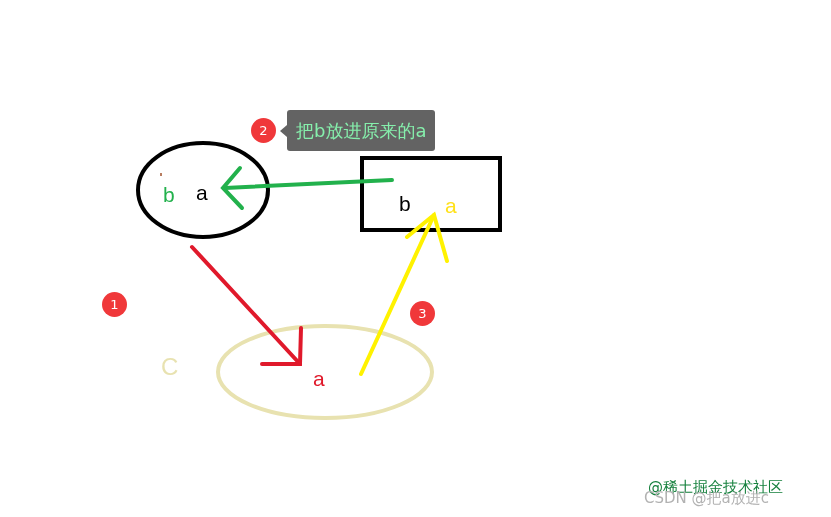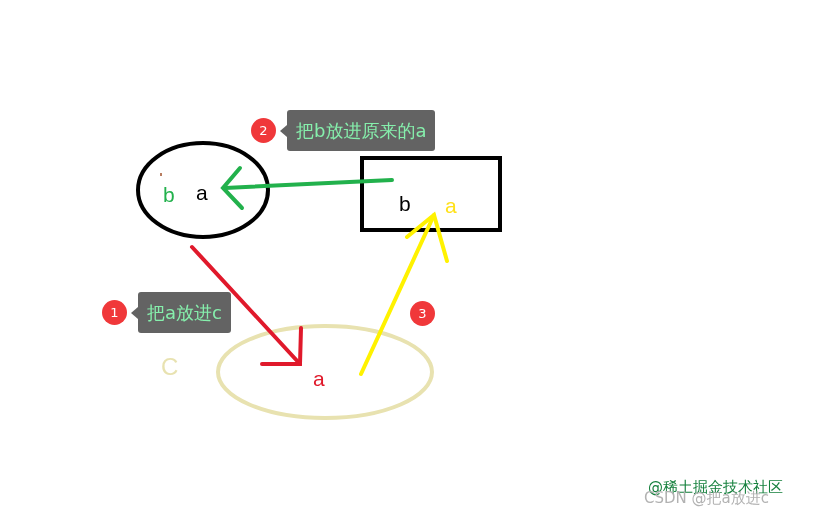--- a/index.html
+++ b/index.html
@@ -57,21 +57,20 @@
 <span class="lbl" style="left:161px; top:355px; color:#e8e2b0; font-size:24px;">C</span>
 <span class="lbl" style="left:313px; top:368px; color:#e0192b;">a</span>
 
 <div class="callout" style="left:251px; top:110px;">
   <span class="badge">2</span>
   <span class="tip">把b放进原来的a</span>
 </div>
 
 <div class="callout" style="left:102px; top:292px;">
   <span class="badge">1</span>
-  <span class="tip">把a放进c</span>
 </div>
 
 <div class="callout" style="left:410px; top:301px;">
   <span class="badge">3</span>
 </div>
 
 <span class="watermark" style="left:648px; top:478px; color:#15803d;">@稀土掘金技术社区</span>
 <span class="watermark" style="left:644px; top:489px; color:#b2b2b2;">CSDN @把a放进c</span>
 
 </body></html>

